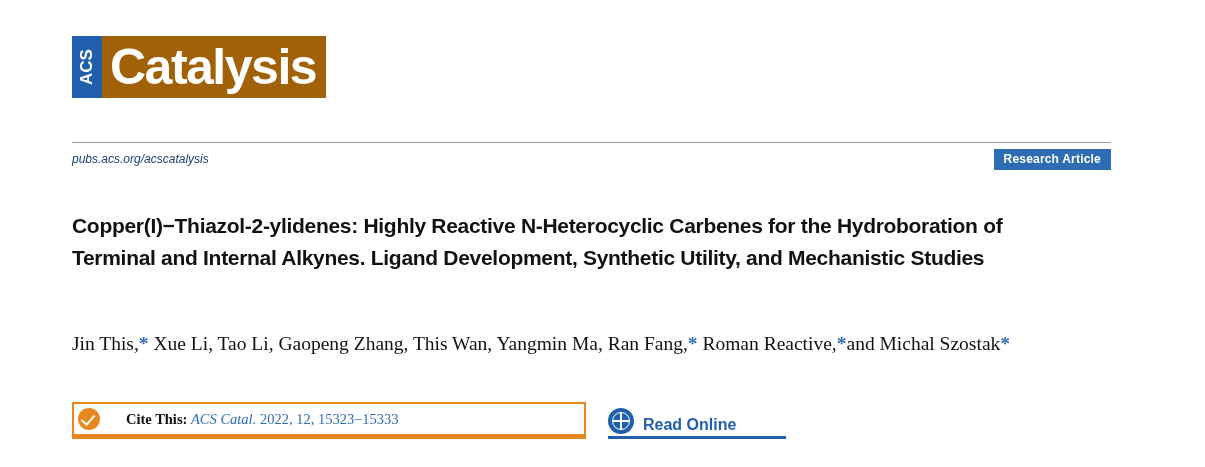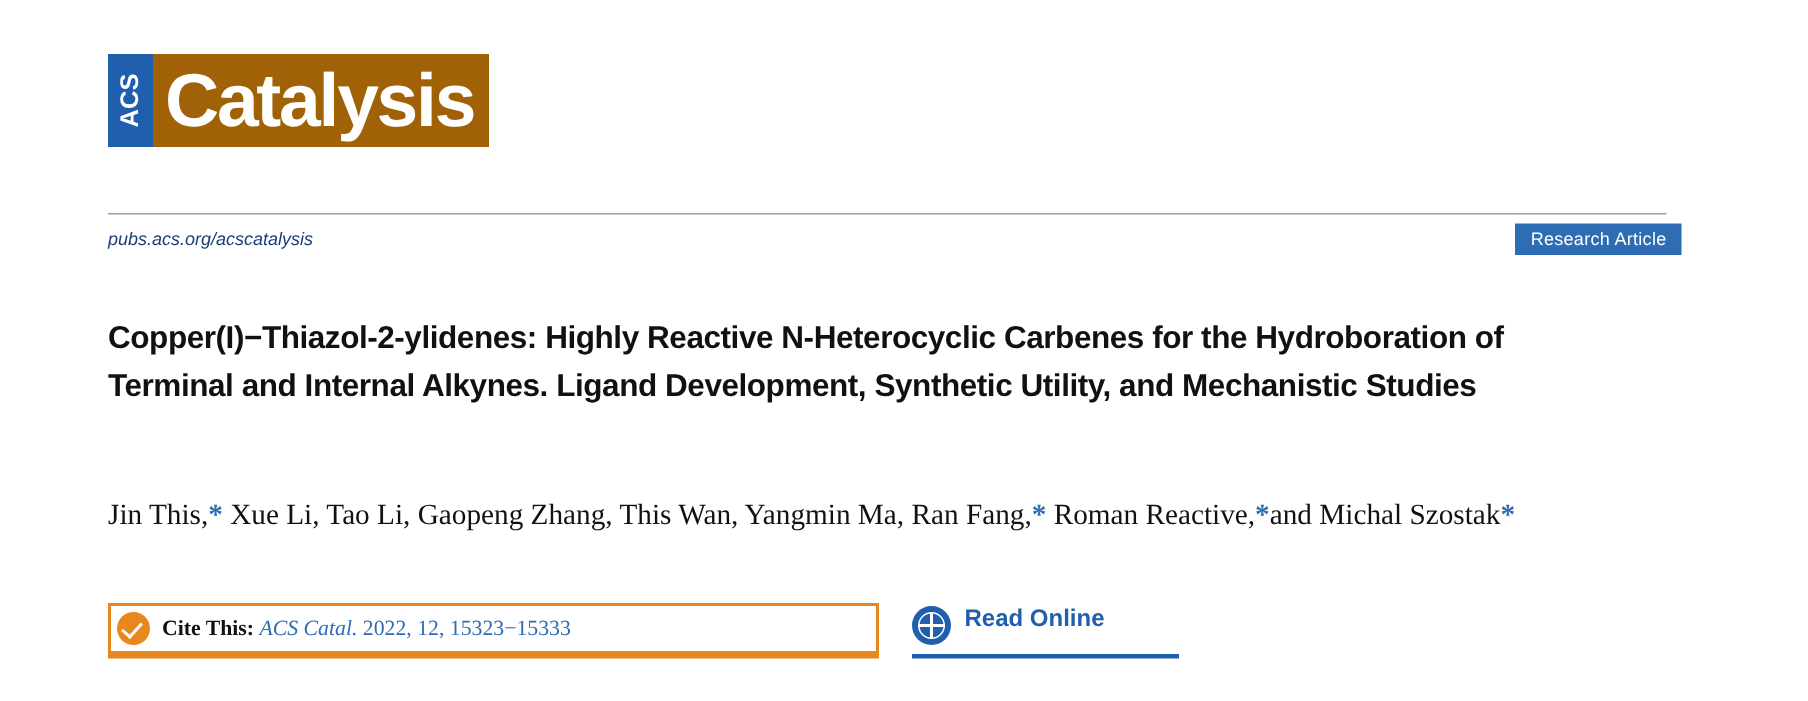--- a/index.html
+++ b/index.html
@@ -73,28 +73,29 @@
     position: absolute;
     left: 72px;
     top: 152px;
     font-family: "Liberation Sans", sans-serif;
     font-size: 12px;
     color: #1a3f7a;
     font-style: italic;
   }
   .article-type {
     position: absolute;
-    right: 84px;
+    right: 94px;
     top: 149px;
     background: #2e6db4;
     color: #ffffff;
     font-family: "Liberation Sans", sans-serif;
     font-size: 12px;
     padding: 3px 10px 4px 10px;
     letter-spacing: 0.2px;
+    font-weight: bold;
   }
 
   
   .title {
     position: absolute;
     left: 72px;
     top: 196px;
     width: 1000px;
     font-family: "Liberation Sans", sans-serif;
     font-weight: bold;
@@ -125,20 +126,21 @@
     position: absolute;
     left: 72px;
     top: 402px;
     width: 514px;
     height: 34px;
     border: 2px solid #e8871e;
     box-sizing: border-box;
     display: flex;
     align-items: center;
     background: #ffffff;
+    gap: 18px;
   }
   .cite-check {
     width: 30px;
     height: 30px;
     margin-left: 0px;
     flex: 0 0 auto;
     display: flex;
     align-items: center;
     justify-content: center;
   }
@@ -181,21 +183,21 @@
     height: 3px;
     background: #e8871e;
   }
 
   
   .readonline {
     position: absolute;
     left: 608px;
     top: 404px;
     display: flex;
-    align-items: flex-start;
+    align-items: flex-end;
     height: 30px;
   }
   .globe {
     width: 26px;
     height: 26px;
     border-radius: 50%;
     background: #1f5fae;
     position: relative;
     flex: 0 0 auto;
   }

